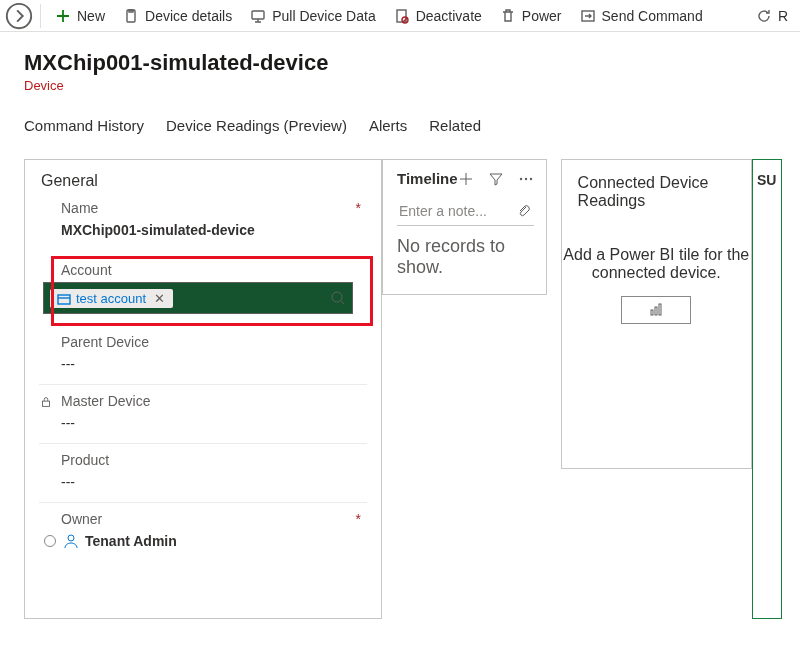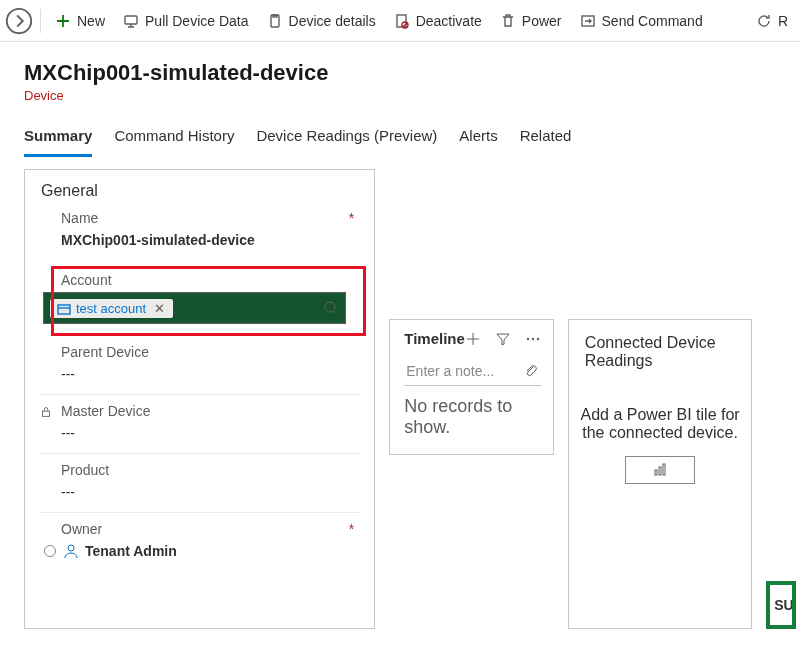--- a/index.html
+++ b/index.html
@@ -8,21 +8,21 @@
       font-size: 14px;
       color: #323130;
       background: #fff;
       width: 800px;
       height: 670px;
       overflow: hidden;
     }
     .toolbar {
       display: flex;
       align-items: center;
-      height: 42px;
+      height: 32px;
       border-bottom: 1px solid #e1dfdd;
       padding: 0 4px;
       gap: 2px;
     }
     .toolbar .expand-btn {
       width: 30px; height: 30px;
       display: flex; align-items: center; justify-content: center;
       cursor: pointer;
       border-radius: 2px;
     }
@@ -71,23 +71,21 @@
       cursor: pointer;
       border-bottom: 3px solid transparent;
     }
     .tabs .tab.active {
       font-weight: 600;
       border-bottom-color: #0078d4;
     }
 
     .content {
       display: flex;
-      gap: 14px;
       padding: 0 4px 0 24px;
-      align-items: flex-end;
     }
     .panel {
       border: 1px solid #c8c6c4;
       background: #fff;
     }
     .panel.general {
       width: 358px;
       height: 460px;
       position: relative;
     }
@@ -195,21 +193,21 @@
     .panel.readings .msg { text-align:center; margin-top: 30px; font-size:16px; color:#323130;}
     .panel.readings .pbi-btn {
       margin: 14px auto 0 auto;
       width: 70px; height: 28px;
       border:1px solid #8a8886;
       display:flex; align-items:center; justify-content:center;
       cursor:pointer;
     }
 
     .suggestions {
-      border:4px solid #15803d;
+      border:1px solid #15803d;
       width: 30px;
       padding: 12px 4px;
       font-weight:600;
       font-size: 14px;
       overflow:hidden;
     }
   </style>
 </head>
 <body>
 
@@ -226,34 +224,34 @@
     <span class="ico plus">
         <svg viewBox="0 0 16 16">
           <path d="M8 2v12M2 8h12"></path>
         </svg>
       </span>
     <span>New</span>
   </div>
   <div class="t-btn">
     <span class="ico">
         <svg viewBox="0 0 16 16">
+          <rect x="4" y="2" width="8" height="12" rx="1"></rect>
+          <path d="M6 2h4v2H6z"></path>
+        </svg>
+      </span>
+    <span>Device details</span>
+  </div>
+  <div class="t-btn">
+    <span class="ico">
+        <svg viewBox="0 0 16 16">
           <rect x="2" y="3" width="12" height="8" rx="1"></rect>
           <path d="M8 11v3M5 14h6"></path>
         </svg>
       </span>
     <span>Pull Device Data</span>
-  </div>
-  <div class="t-btn">
-    <span class="ico">
-        <svg viewBox="0 0 16 16">
-          <rect x="4" y="2" width="8" height="12" rx="1"></rect>
-          <path d="M6 2h4v2H6z"></path>
-        </svg>
-      </span>
-    <span>Device details</span>
   </div>
   <div class="t-btn">
     <span class="ico">
         <svg viewBox="0 0 16 16">
           <rect x="3" y="2" width="9" height="12"></rect>
           <circle cx="11" cy="12" r="3" stroke="#a4262c"></circle>
           <path d="M9 14l4-4" stroke="#a4262c"></path>
         </svg>
       </span>
     <span>Deactivate</span>
@@ -287,21 +285,20 @@
     </div>
   </div>
 </div>
 
 <div class="header">
   <h1>MXChip001-simulated-device</h1>
   <div class="sub">Device</div>
 </div>
 
 <div class="tabs">
-  <div class="tab active">Summary</div>
   <div class="tab">Command History</div>
   <div class="tab">Device Readings (Preview)</div>
   <div class="tab">Alerts</div>
   <div class="tab">Related</div>
 </div>
 
 <div class="content">
 
   <div class="panel general">
     <div class="title">General</div>

